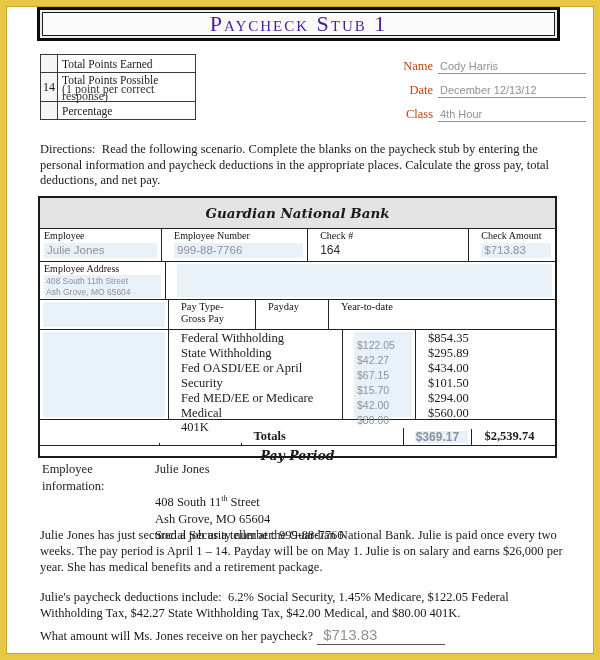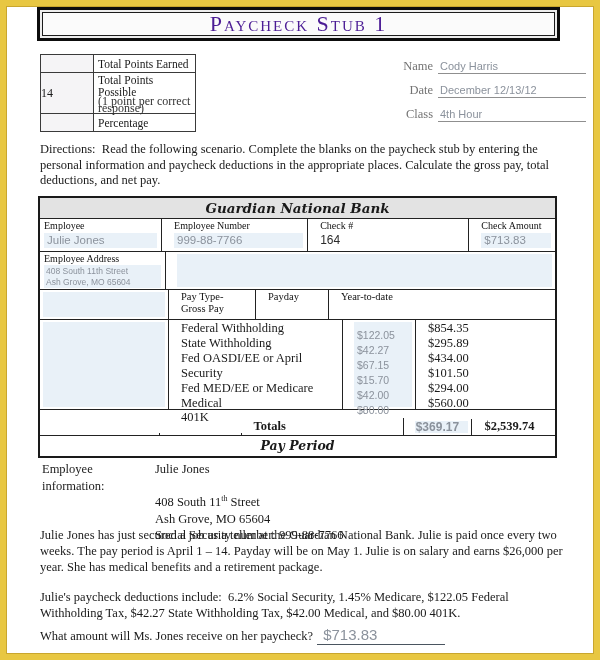--- a/index.html
+++ b/index.html
@@ -31,44 +31,44 @@
     font-variant:small-caps;
     font-size:22px; letter-spacing:2px; color:#4c1d95;
   }
   
   .scoreboard {
     position:absolute; left:40px; top:54px; width:156px;
     border:1px solid #3a3a3a; border-collapse:collapse;
     font-size:11.5px;
   }
   .scoreboard td { border:1px solid #3a3a3a; vertical-align:middle; }
-  .scoreboard .pts { width:53px; background:#f5f4f6; text-align:left; font-size:12px; }
+  .scoreboard .pts { width:17px; background:#f5f4f6; text-align:center; font-size:12px; }
   .scoreboard .lbl { padding:1px 4px; }
   .scoreboard .sub { font-size:12px; color:#333; line-height:7px; display:block; }
   .scoreboard tr:nth-child(1) td { height:18px; }
   .scoreboard tr:nth-child(2) td { height:26px; }
   .scoreboard tr:nth-child(3) td { height:18px; }
   
   .student { position:absolute; left:398px; top:52px; width:188px; }
   .student .row { display:flex; align-items:flex-end; height:22px; margin-bottom:2px; }
-  .student .flabel { width:40px; text-align:right; padding-right:5px; font-size:12.5px; color:#737373; }
+  .student .flabel { width:40px; text-align:right; padding-right:5px; font-size:12.5px; color:#c2410c; }
   .student .fvalue {
     flex:1; border-bottom:1px solid #8f8f8f;
     font-family:"Liberation Sans", sans-serif;
     font-size:11px; color:#8b929c; padding:0 0 1px 2px;
   }
   
   .directions {
     position:absolute; left:40px; top:142px; width:524px;
     font-size:12.5px; line-height:15.6px; white-space:pre-wrap;
   }
   
   .stub { position:absolute; left:38px; top:196px; width:519px; height:262px; border:2px solid #1a1a1a; }
   .stub .band {
-    height:21px; background:#e3e3e3; border-bottom:1px solid #222;
+    height:31px; background:#e3e3e3; border-bottom:1px solid #222;
     display:flex; align-items:center; justify-content:center;
     font-style:italic; font-weight:bold; font-size:13.5px;
     font-family:"DejaVu Serif", serif;
   }
   .stub .row { display:flex; border-bottom:1px solid #222;gap:8px; }
   .stub .row:last-child { border-bottom:none; }
   .cell { border-right:1px solid #222; padding:1px 4px; position:relative; }
   .cell:last-child { border-right:none; }
   .cell .clabel { font-size:10px; color:#111; line-height:12px; }
   .bluebox { background:#e9f1f8; }

